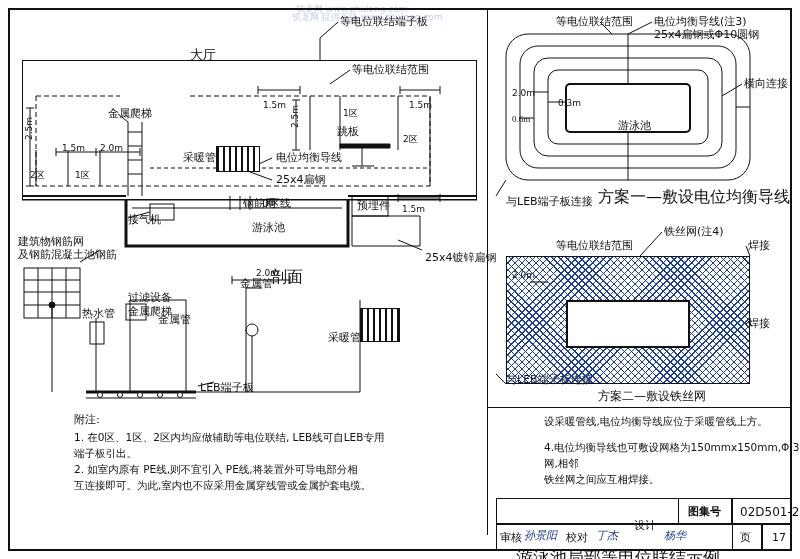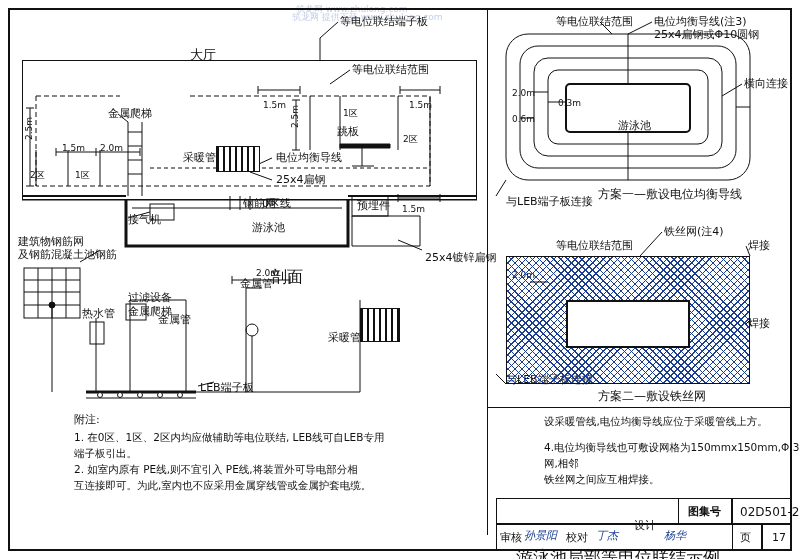--- a/index.html
+++ b/index.html
@@ -193,23 +193,23 @@
   <div class="ln hln" style="left:487px;top:407px;width:305px;"></div>
   <div class="box" style="left:8px;top:8px;width:784px;height:543px;border:2px solid #111;"></div>
 
   <div class="txt cn" style="left:556px;top:16px;">等电位联结范围</div>
   <div class="txt cn" style="left:654px;top:16px;">电位均衡导线(注3)</div>
   <div class="txt cn" style="left:654px;top:29px;">25x4扁钢或Φ10圆钢</div>
   <div class="txt cn" style="left:744px;top:78px;">横向连接</div>
   <div class="txt cn" style="left:618px;top:120px;">游泳池</div>
   <div class="txt cn" style="left:506px;top:196px;">与LEB端子板连接</div>
   <div class="txt sm" style="left:512px;top:88px;">2.0m</div>
-  <div class="txt sm" style="left:512px;top:114px;">0.6m</div>
+  <div class="txt sm" style="left:512px;top:114px;font-family:Liberation Serif, serif;">0.6m</div>
   <div class="txt sm" style="left:558px;top:98px;">0.3m</div>
-  <div class="txt cn" style="left:598px;top:188px;font-size:12px;">方案一—敷设电位均衡导线</div>
+  <div class="txt cn" style="left:598px;top:188px;font-size:16px;">方案一—敷设电位均衡导线</div>
 
   <svg width="800" height="559">
     <g stroke="#111" fill="none" stroke-width="1">
 
       <rect x="506" y="34" width="244" height="146" rx="22" ry="22"></rect>
       <rect x="520" y="46" width="216" height="122" rx="18" ry="18"></rect>
       <rect x="534" y="58" width="188" height="98" rx="14" ry="14"></rect>
       <rect x="548" y="70" width="160" height="74" rx="10" ry="10"></rect>
 
       <rect x="566" y="84" width="124" height="48" rx="4" ry="4" stroke-width="2"></rect>

